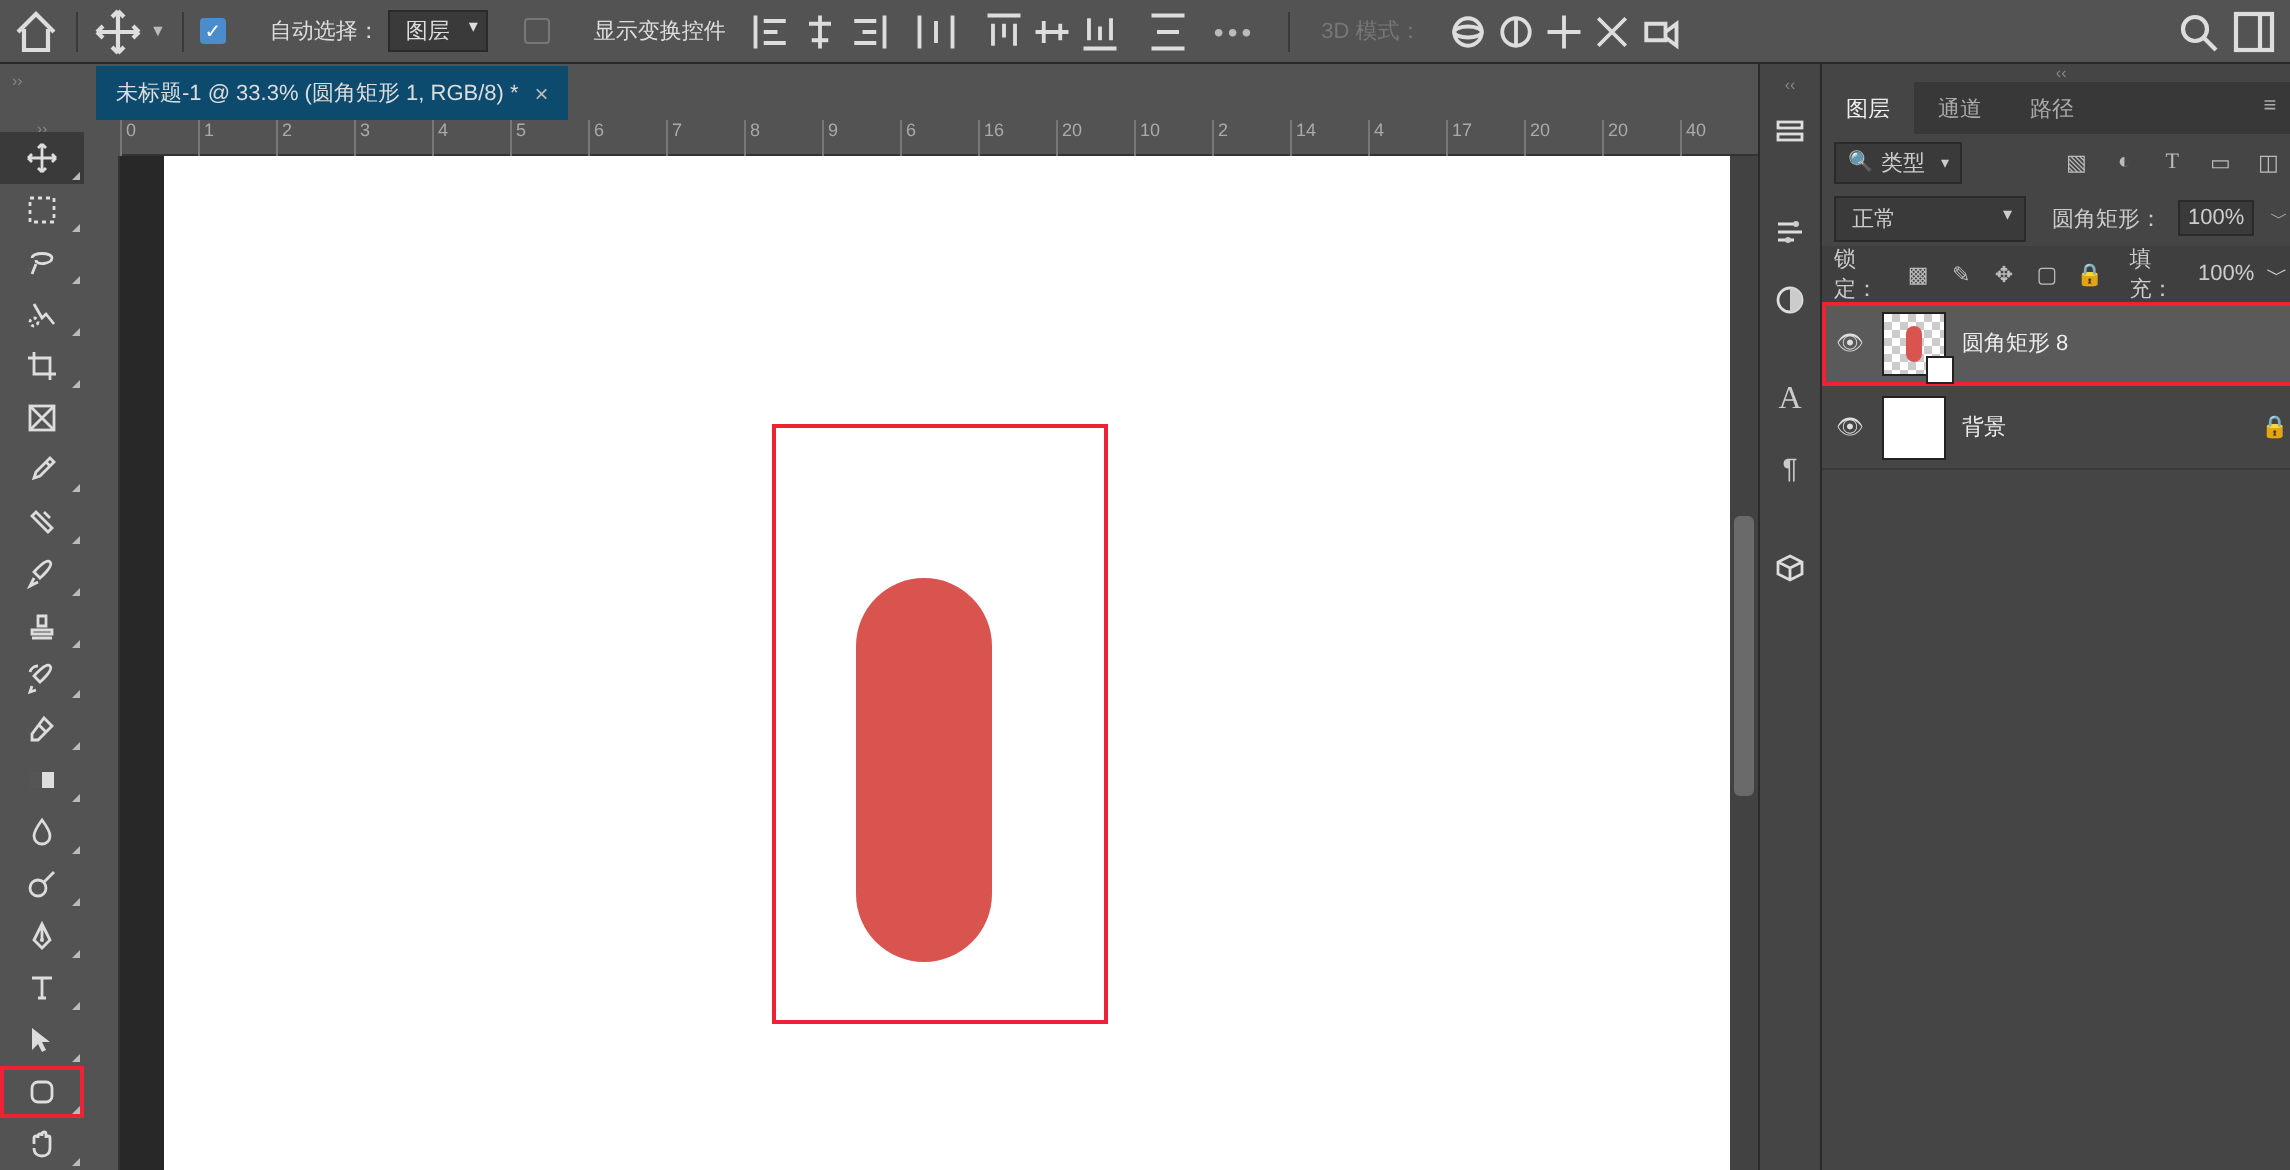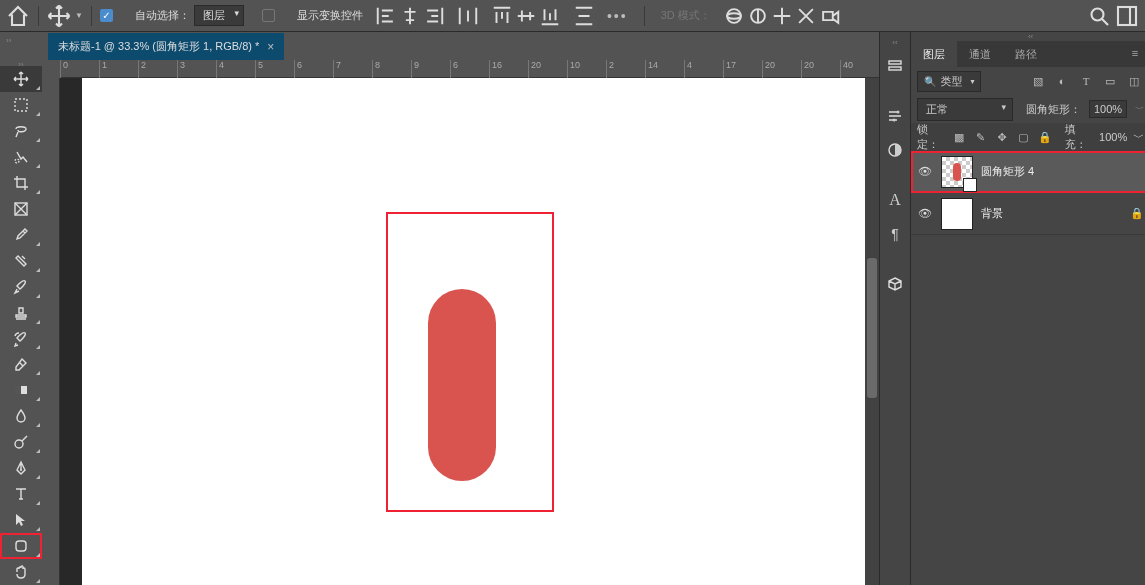--- a/index.html
+++ b/index.html
@@ -470,21 +470,21 @@
     </div>
 
     <div class="layerlist">
       <div class="layer selected highlight">
         <span class="eye">👁</span>
         <div class="thumb-wrap">
           <div class="lthumb checker"></div>
           <div class="mini-rr"></div>
           <div class="sub-thumb"></div>
         </div>
-        <span class="lname">圆角矩形 4</span>
+        <span class="lname">圆角矩形 8</span>
       </div>
       <div class="layer">
         <span class="eye">👁</span>
         <div class="thumb-wrap">
           <div class="lthumb"></div>
         </div>
         <span class="lname">背景</span>
         <span class="lockicon">🔒</span>
       </div>
     </div>

